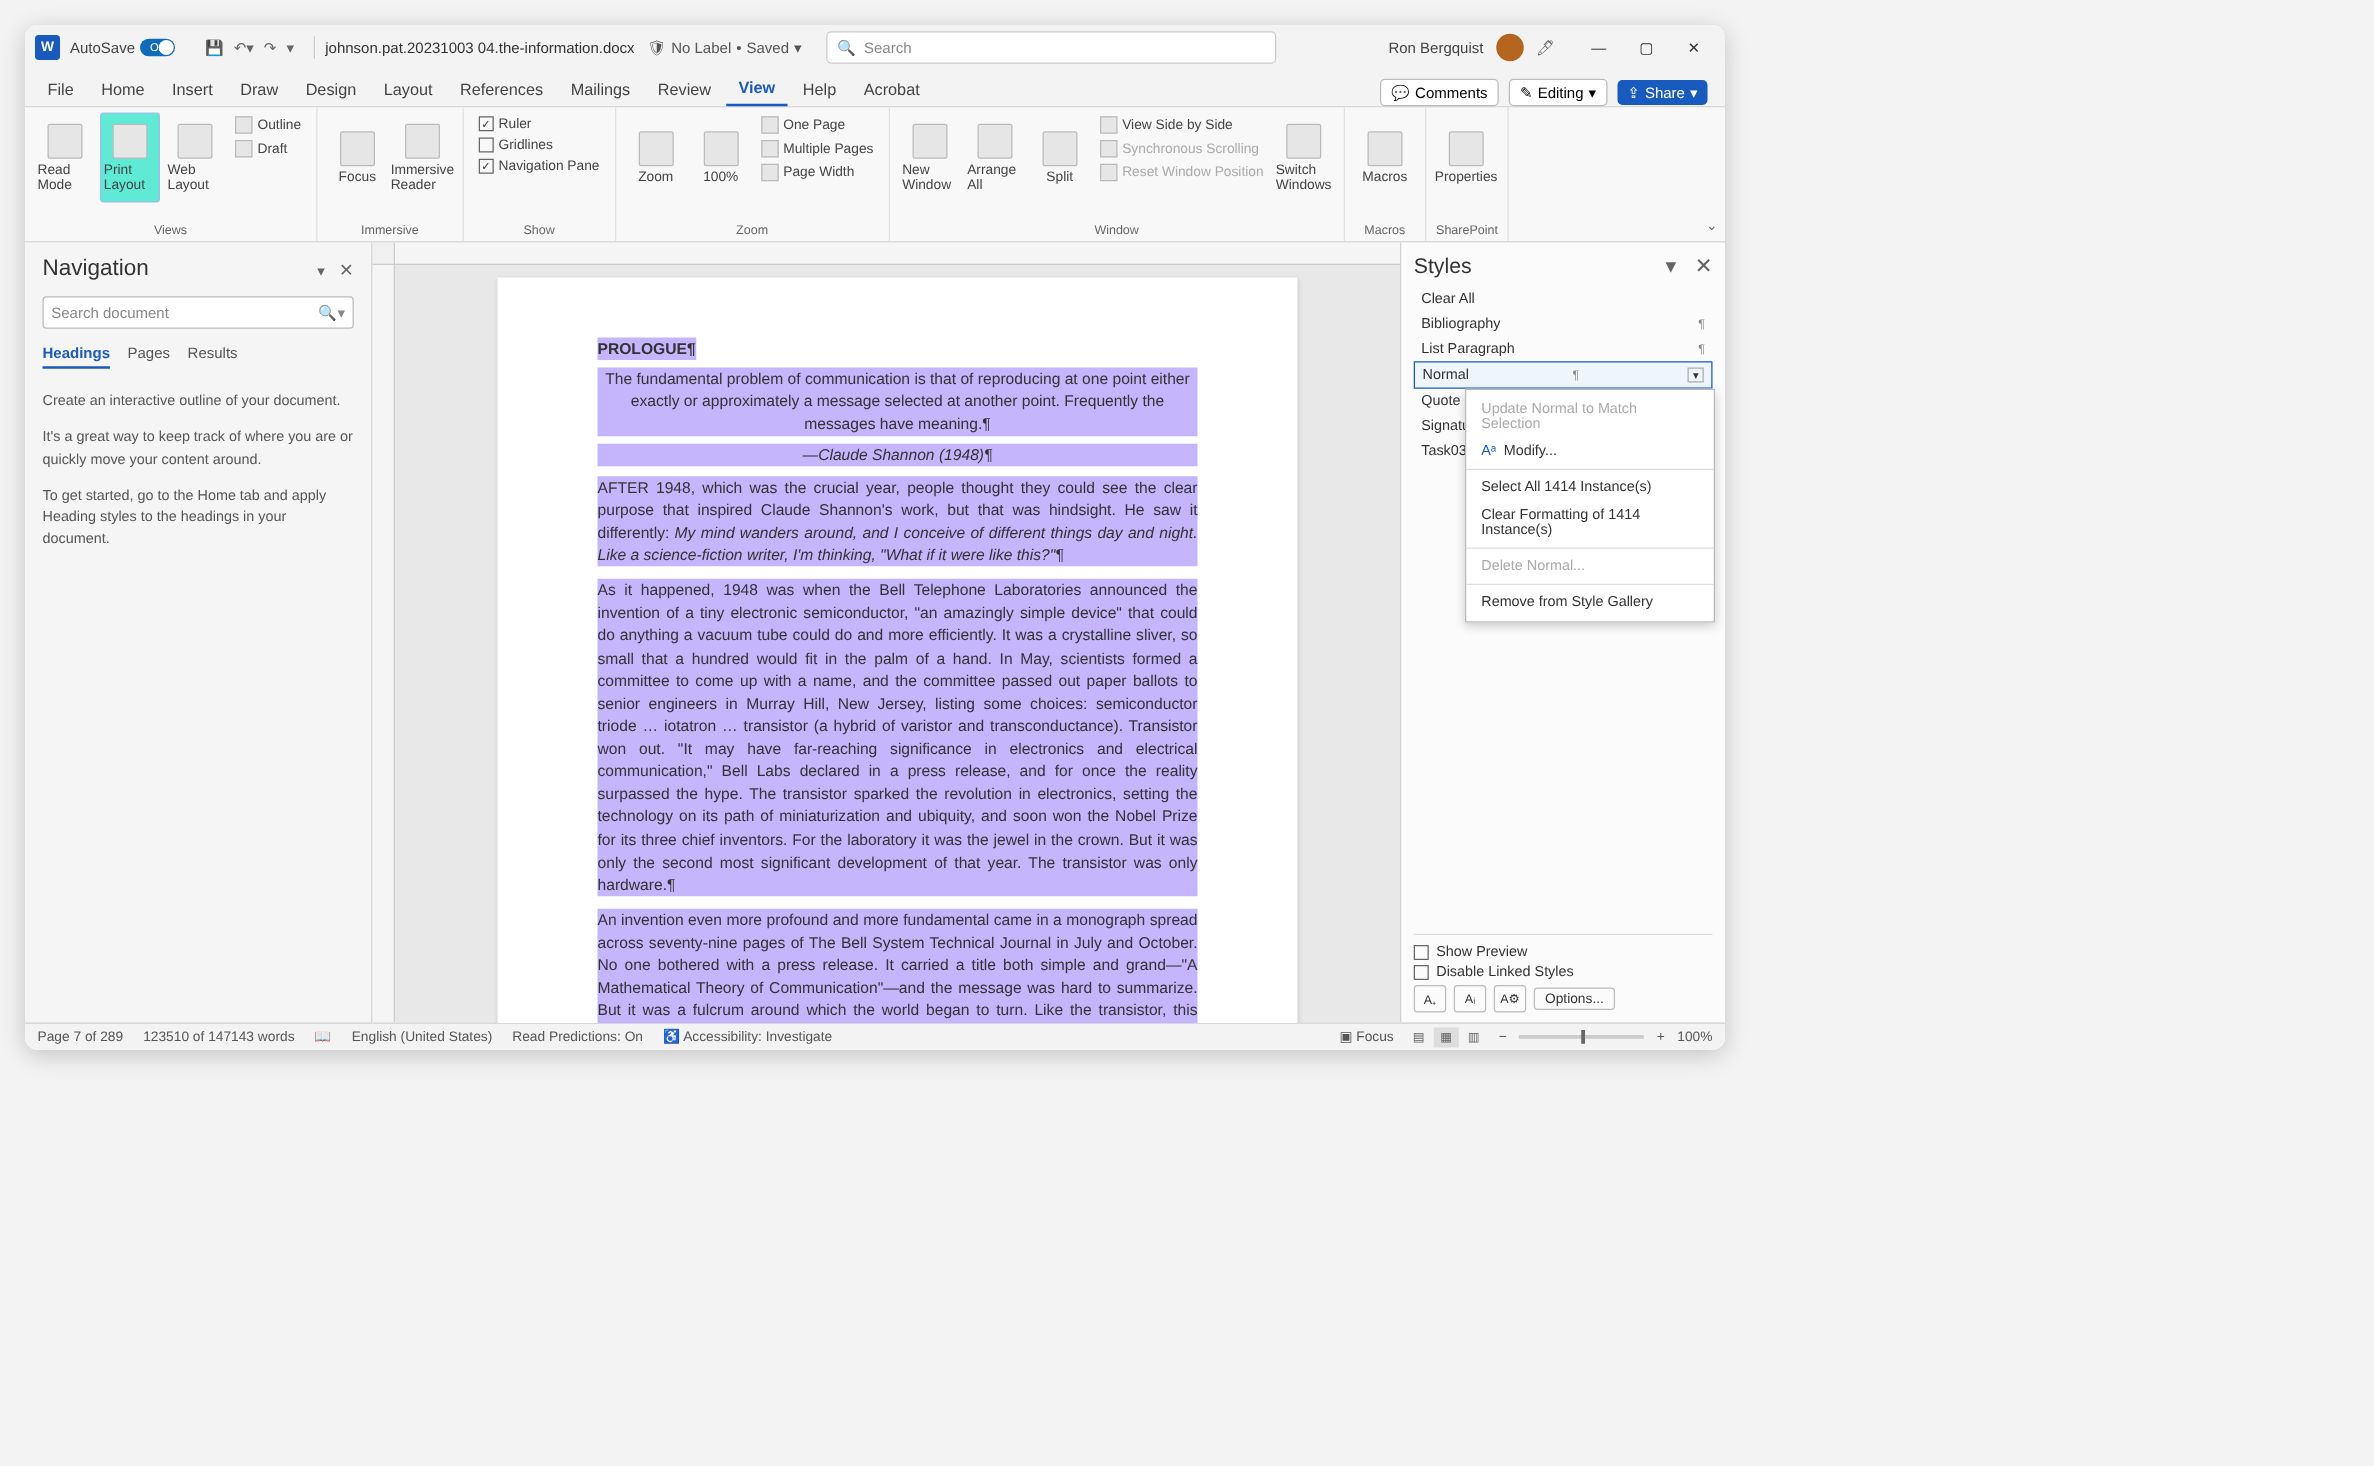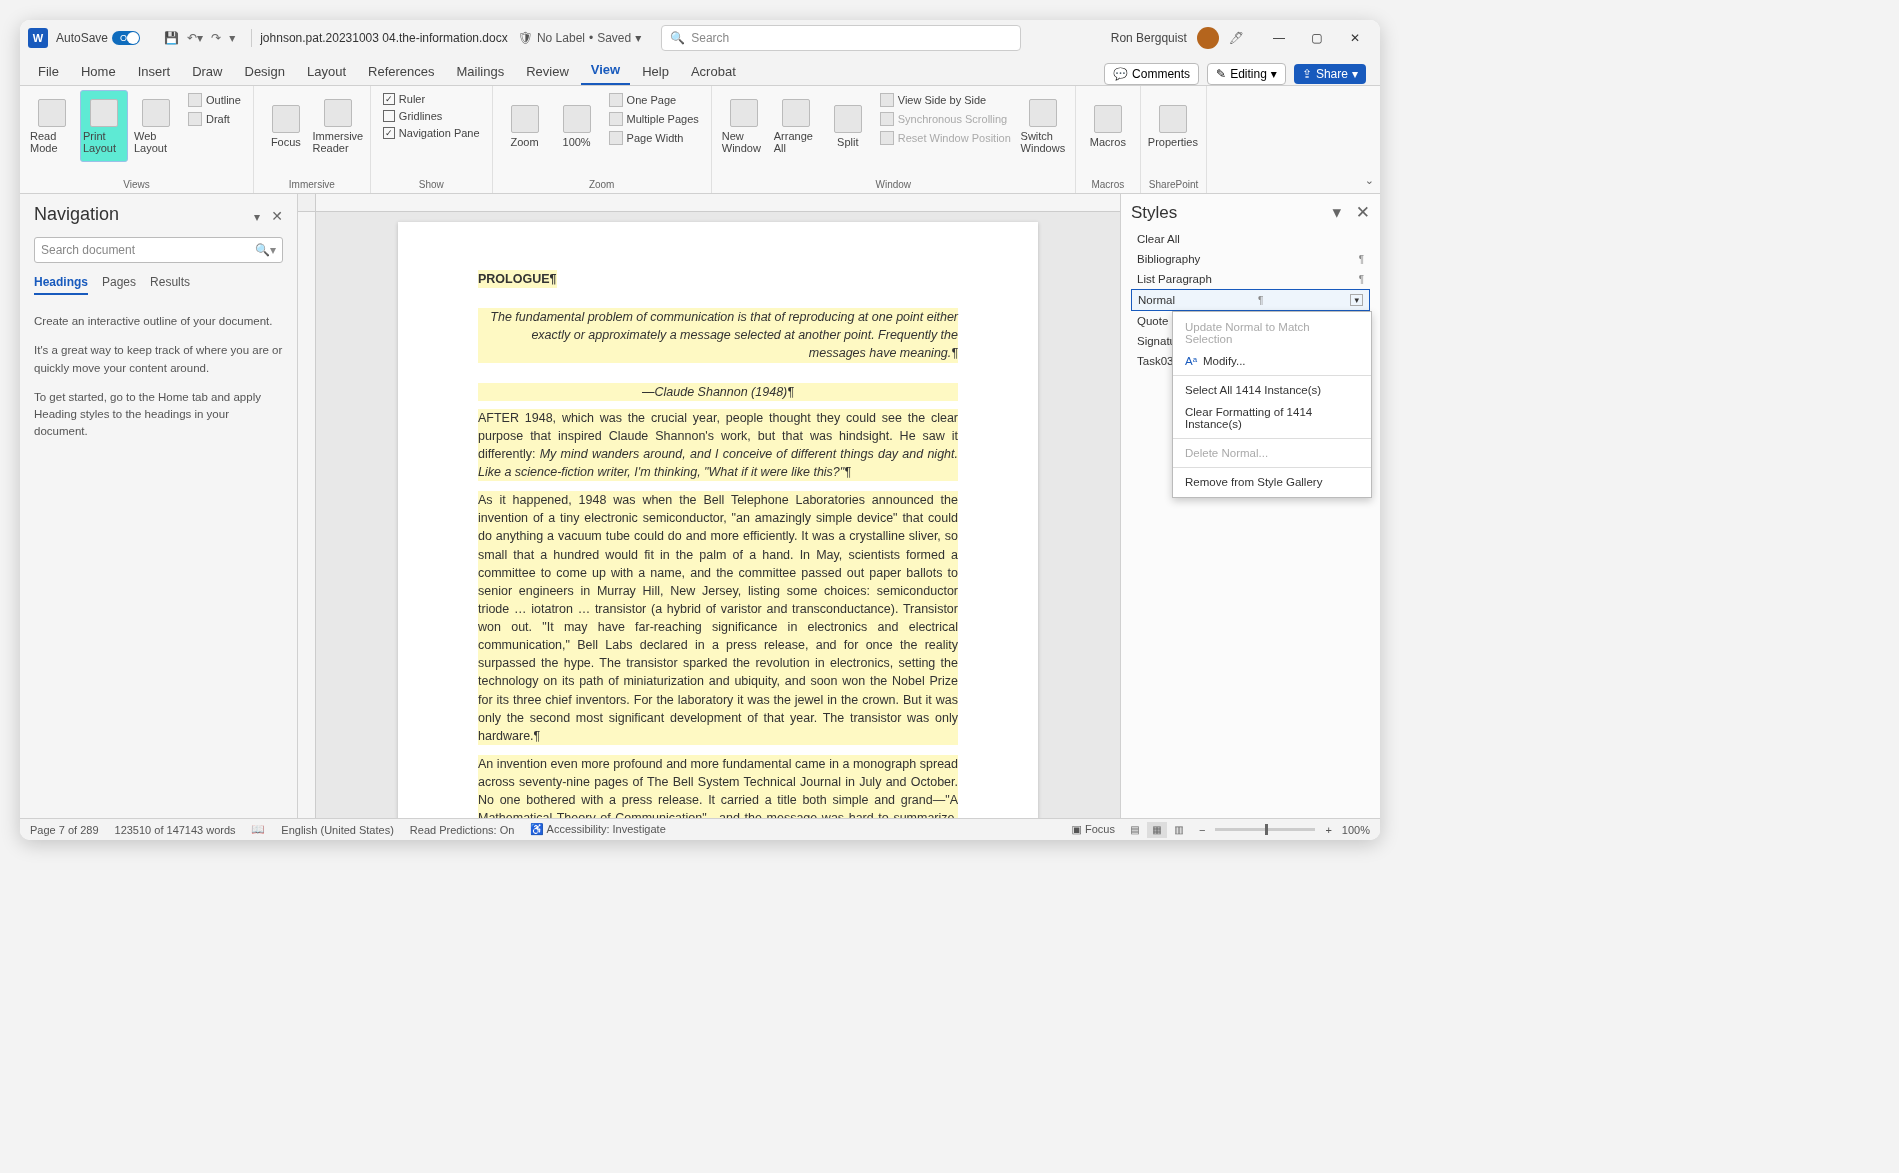--- a/index.html
+++ b/index.html
@@ -63,23 +63,23 @@
 .nav-body { margin-top:18px; font-size:11.5px; color:#555; line-height:1.5;}
 .nav-body p { margin-bottom:12px;}
 
 
 .docarea { flex:1; position:relative; overflow:hidden; background:#e8e8e8;}
 .ruler-corner { position:absolute; left:0; top:0; width:18px; height:18px; background:#f0f0f0; border-right:1px solid #ccc; border-bottom:1px solid #ccc;}
 .hruler { position:absolute; left:18px; right:0; top:0; height:18px; background:#f5f5f5; border-bottom:1px solid #ccc; font-size:8px; color:#888; display:flex; align-items:center; }
 .vruler { position:absolute; left:0; top:18px; width:18px; bottom:0; background:#f5f5f5; border-right:1px solid #ccc;}
 .page-wrap { position:absolute; left:18px; top:18px; right:0; bottom:0; overflow:auto; display:flex; justify-content:center; padding:10px 0;}
 .page { width: 640px; min-height: 800px; background:#fff; box-shadow:0 1px 4px rgba(0,0,0,0.2); padding: 48px 80px; font-size:12.5px; color:#333; line-height:1.45; }
-.page .sel { background:#fef9c3; }
+.page .sel { background:#c4b5fd; }
 .page h3 { font-size:12.5px; font-weight:bold; display:inline-block;}
-.para-it { font-style:italic; text-align:right; margin:20px 0;}
+.para-it { text-align:center; margin:6px 0;}
 .attr { text-align:center; font-style:italic; margin-bottom:8px;}
 .bodytxt { margin-bottom:10px; text-align:justify;}
 
 
 .stylespane { width: 260px; background:#fbfbfb; border-left:1px solid #d0d0d0; padding:8px 10px; display:flex; flex-direction:column; font-size:12px; color:#333;}
 .stylespane h2 { font-size:17px; font-weight:400; margin-bottom:6px; display:flex; justify-content:space-between; align-items:center;}
 .style-list { flex:1; overflow:visible; position:relative;}
 .style-item { padding:4px 6px; display:flex; justify-content:space-between; align-items:center; cursor:pointer; font-size:11.5px;}
 .style-item.selected { border:1px solid #185abd; background:#eef5fc;}
 .pilcrow { color:#888; font-size:10px;}
@@ -425,20 +425,36 @@
           <div class="mi disabled">
               <span>Delete Normal...</span>
             </div>
           <div class="sep"></div>
           <div class="mi">
               <span>Remove from Style Gallery</span>
             </div>
         </div>
       </div>
 
+      <div class="style-bot">
+        <label>
+            <span class="chk"></span>
+            <span>Show Preview</span>
+          </label>
+        <label>
+            <span class="chk"></span>
+            <span>Disable Linked Styles</span>
+          </label>
+        <div class="style-bot-row">
+          <div class="sq">A₊</div>
+          <div class="sq">Aᵢ</div>
+          <div class="sq">A⚙</div>
+          <div class="opts-btn">Options...</div>
+        </div>
+      </div>
     </div>
 
   </div>
 
   <div class="statusbar">
     <span>Page 7 of 289</span>
     <span>123510 of 147143 words</span>
     <span>📖</span>
     <span>English (United States)</span>
     <span>Read Predictions: On</span>

